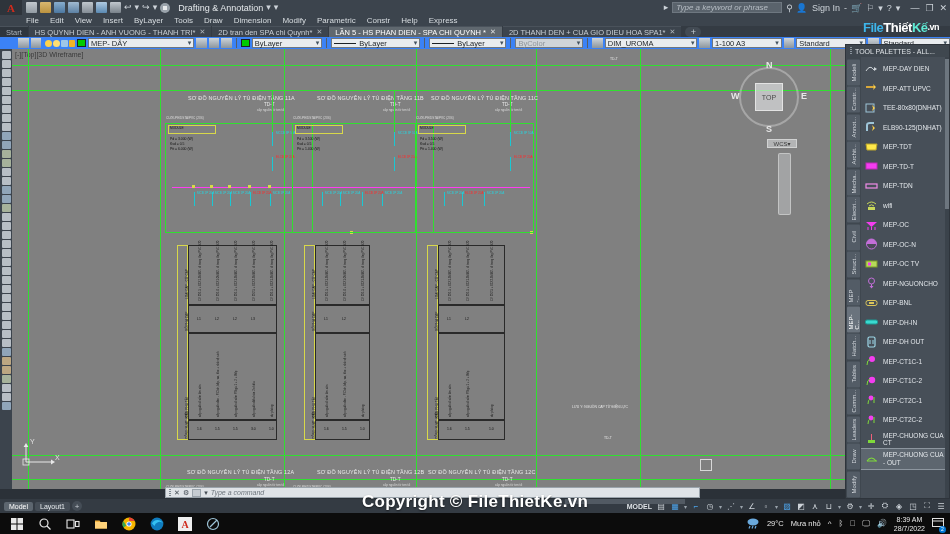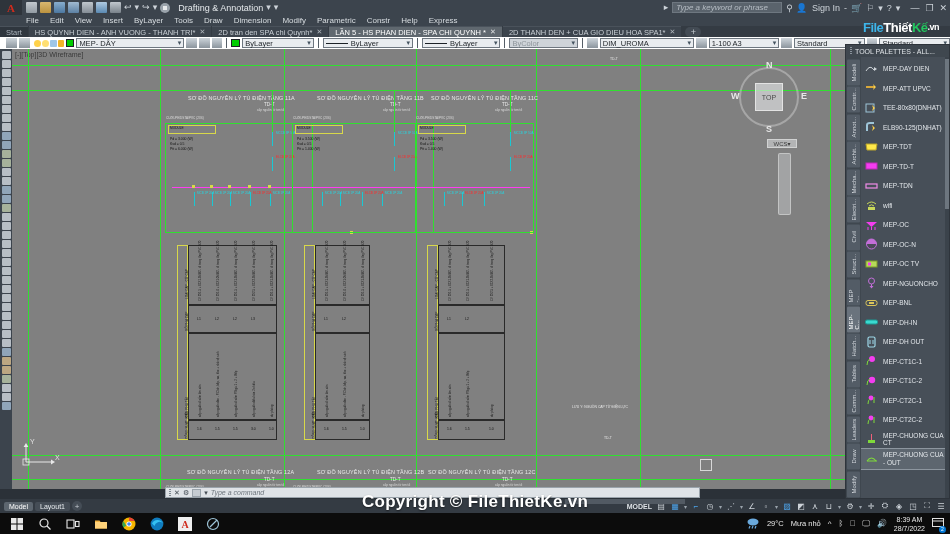--- a/index.html
+++ b/index.html
@@ -74,21 +74,21 @@
   }
   .tab.start { background:#2f363e; color:#aab2ba; }
   .tab.active { background:#60686f; color:#ffffff; }
   .tab .x { font-size:7px; opacity:.8; }
   .tab-plus { width:16px; height:10px; text-align:center; font-size:9px;
     color:#c8ced4; background:#434b54; border-radius:6px; margin-left:3px;}
 
   
   .proptb {
     position:absolute; top:37px; left:0; width:950px; height:12px;
-    background:#ffffff; display:flex; align-items:center; gap:2px; padding-left:6px;
+    background:#3b82f6; display:flex; align-items:center; gap:2px; padding-left:18px;
   }
   .tb-ico { width:11px; height:10px; display:inline-block; position:relative; }
   .ic-layerprops{ background:linear-gradient(#cdd4da,#8c959d); }
   .lay-states { display:flex; gap:1px; align-items:center; margin-left:2px;}
   .bulb{width:7px;height:7px;border-radius:50%;background:#ffd24a;}
   .sun{width:7px;height:7px;border-radius:50%;background:#ffdf72;}
   .frz{width:7px;height:7px;background:#9ec6e8;border-radius:1px;}
   .lock{width:6px;height:7px;background:#f0b429;border-radius:1px;}
   .swatch { width:9px; height:8px; border:1px solid #1c2126; }
   .combo {
@@ -258,21 +258,21 @@
     padding-right:6px; color:#e8e8e8; font-size:7.5px;}
   .tb-clock{ text-align:center; line-height:9px; font-size:7px;}
   .tray-ic{font-size:8px;color:#e2e2e2;}
 
   
   .wm-top {
     position:absolute; right:3px; top:17px; width:92px; height:20px;
     display:flex; align-items:center; justify-content:center;
     font-weight:bold; font-size:13px; letter-spacing:-.5px;
   }
-  .wm-file{color:#3db5ea;} .wm-thiet{color:#ffffff;} .wm-ke{color:#22c55e;} .wm-vn{color:#ffffff; font-size:9px;}
+  .wm-file{color:#3db5ea;} .wm-thiet{color:#ffffff;} .wm-ke{color:#5eead4;} .wm-vn{color:#ffffff; font-size:9px;}
   .wm-center {
     position:absolute; left:0; top:492px; width:950px;
     text-align:center; font-size:17px; font-weight:bold; color:#ffffff;
     text-shadow:0 1px 2px rgba(0,0,0,.55); letter-spacing:.3px; pointer-events:none;
     z-index:50;
   }
 </style>
 </head>
 <body>
 

